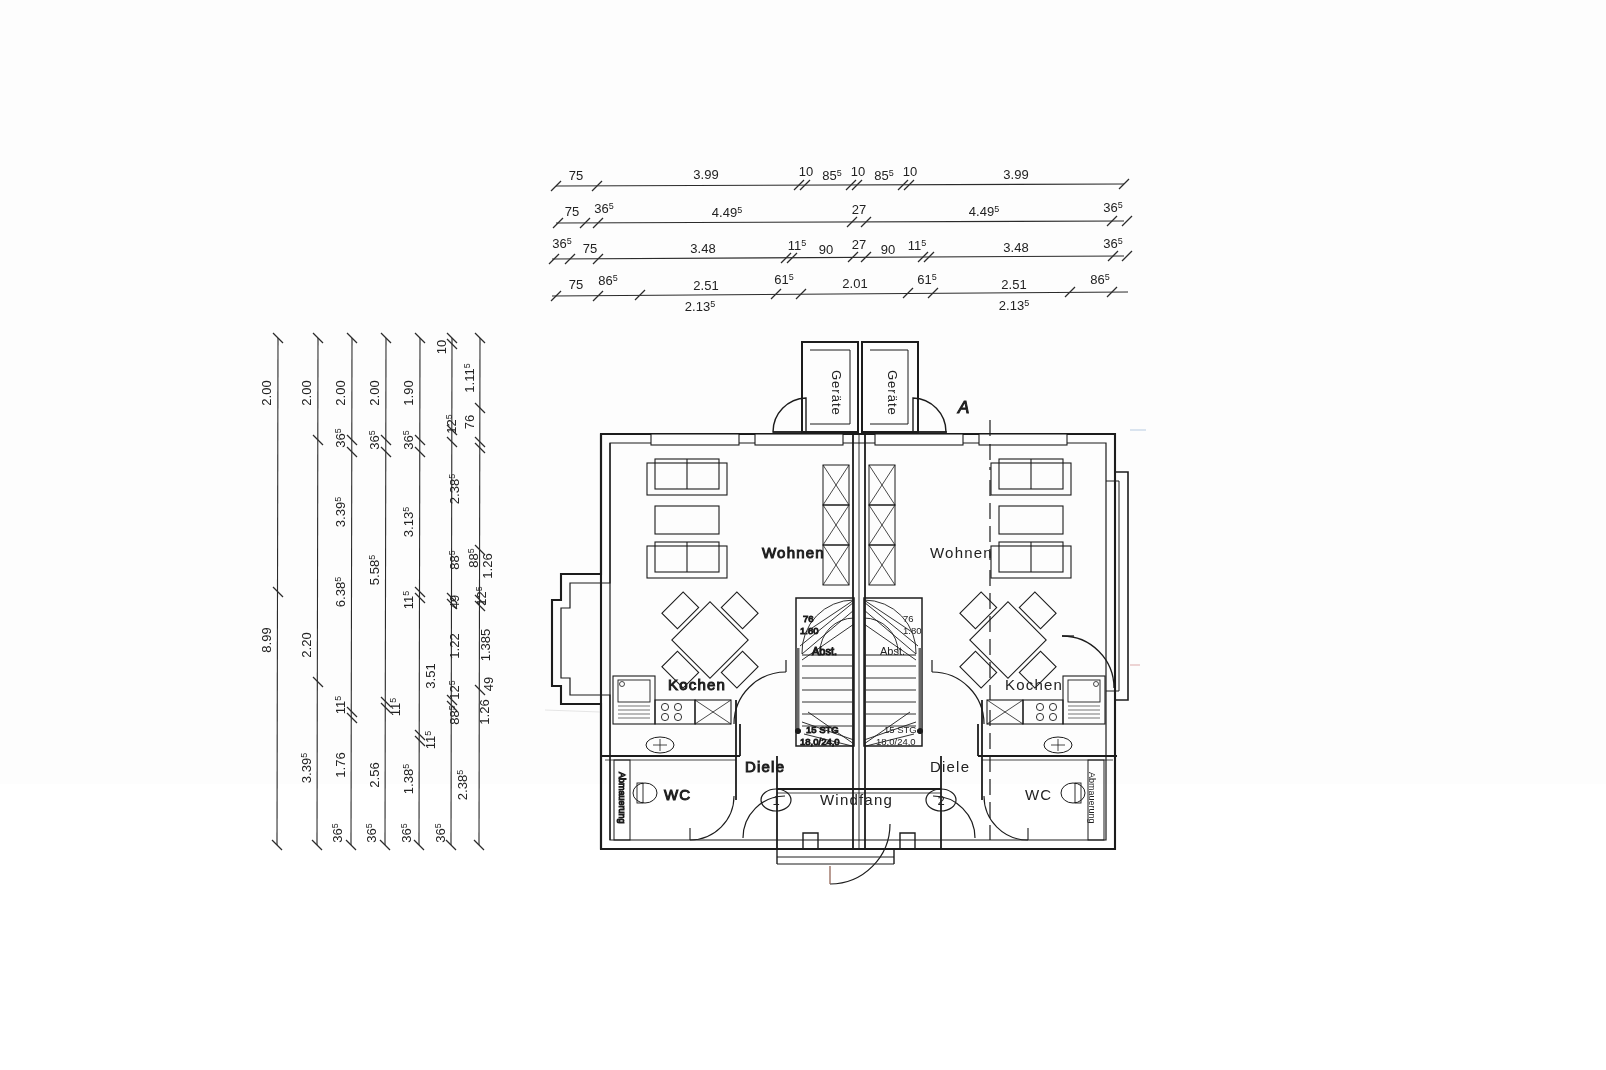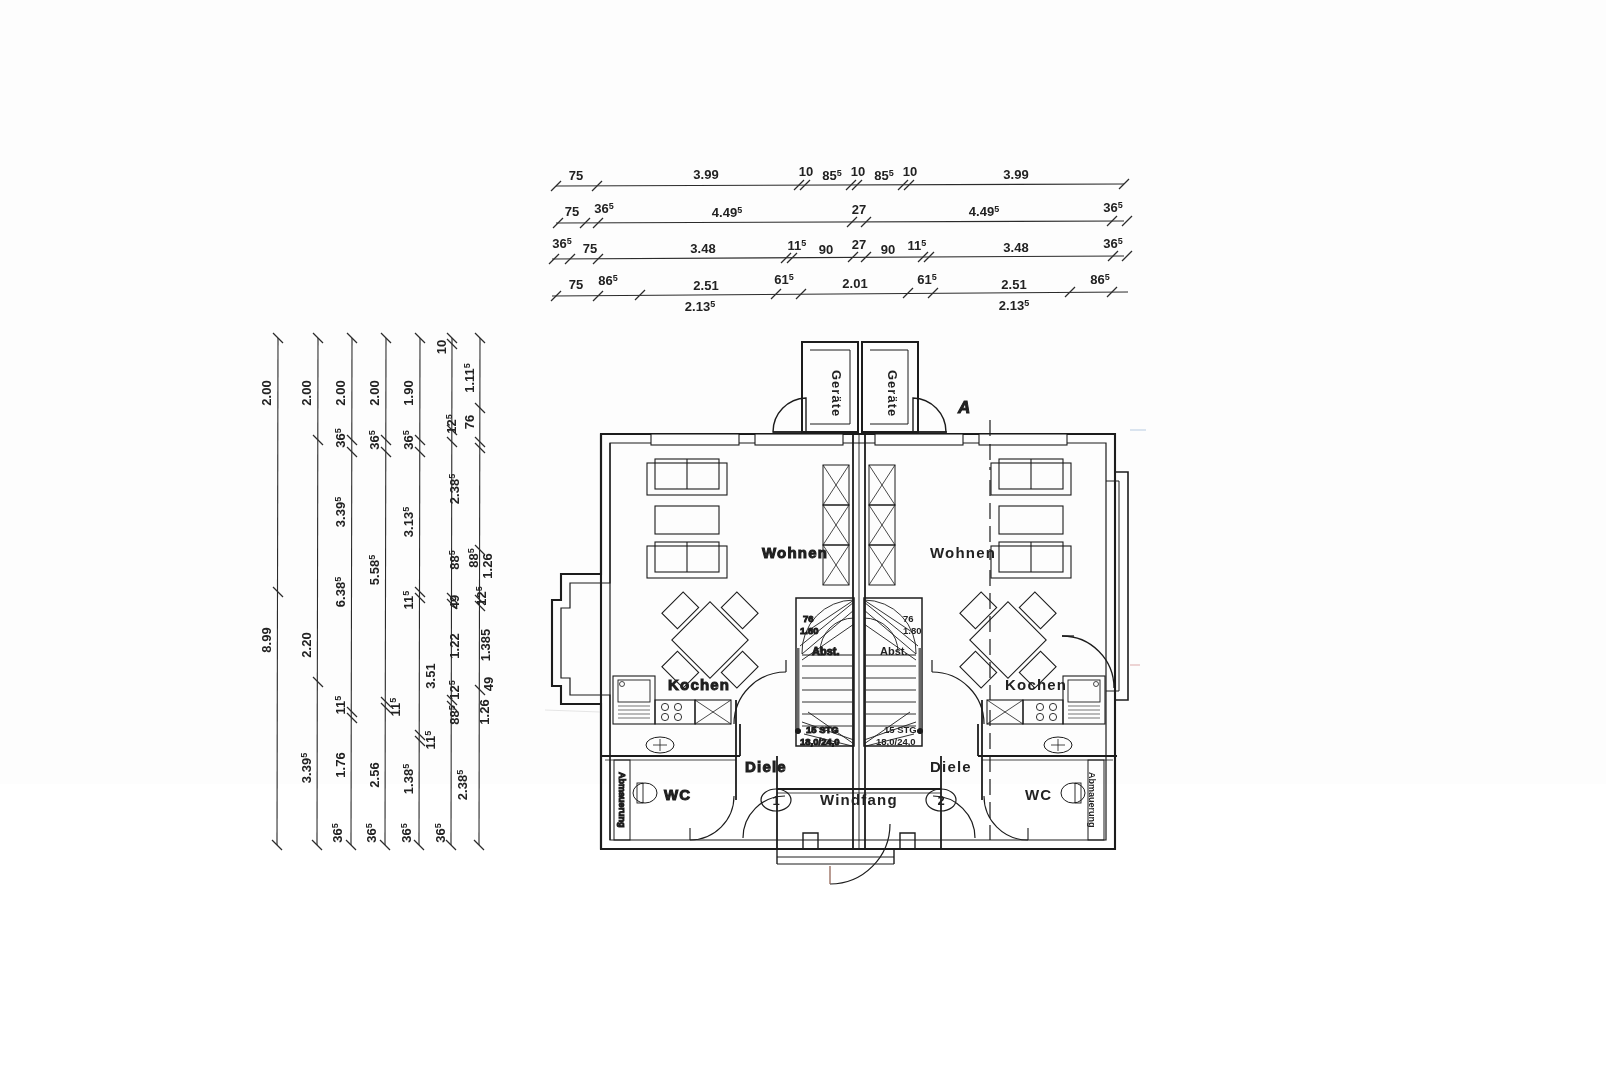--- a/index.html
+++ b/index.html
@@ -1,18 +1,18 @@
 <!DOCTYPE html>
 <html><head>
 <meta charset="utf-8">
 <style>
   html,body{margin:0;padding:0;background:#ffffff;}
   body{width:1606px;height:1070px;position:relative;overflow:hidden;
        font-family:"Liberation Sans", sans-serif;color:#1c1c1c;}
-  #sheet{position:absolute;left:0;top:0;width:1606px;height:784px;background:#fdfdfd;font-weight:bold;}
+  #sheet{position:absolute;left:0;top:0;width:1606px;height:784px;background:#fdfdfd;}
   svg#plan{position:absolute;left:0;top:0;width:1606px;height:1070px;display:block;}
   .lbl{font-family:"Liberation Sans", sans-serif;fill:#222;}
   .dim{font-size:13px;}
   .dimsup{font-size:9px;}
   .room{font-size:15px;letter-spacing:1.2px;}
   .tiny{font-size:9px;}
   .stairtxt{font-size:9.5px;}
   .vert{writing-mode:vertical-rl;}
 </style>
 </head>

